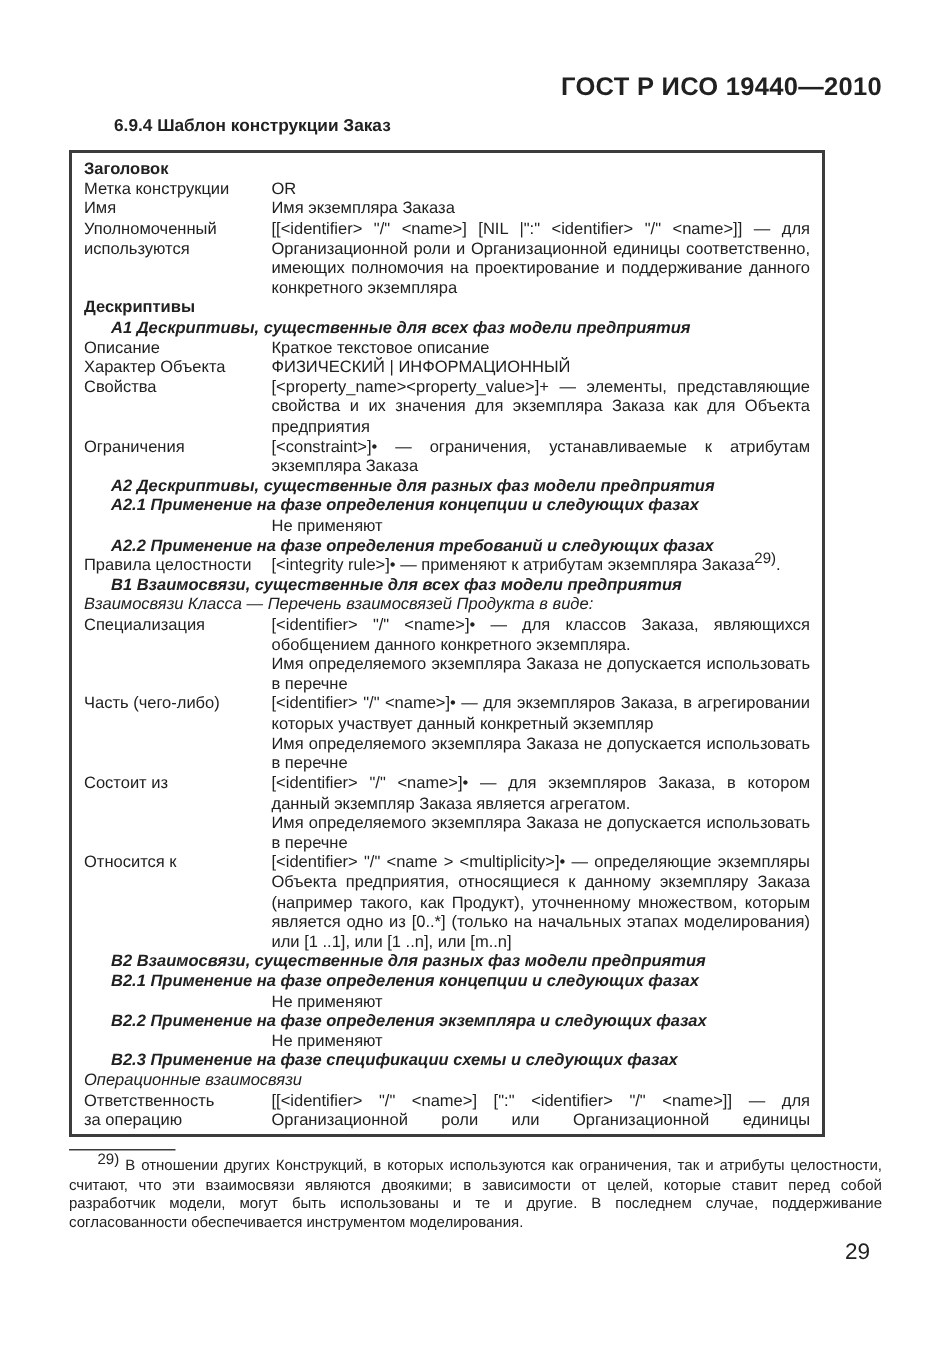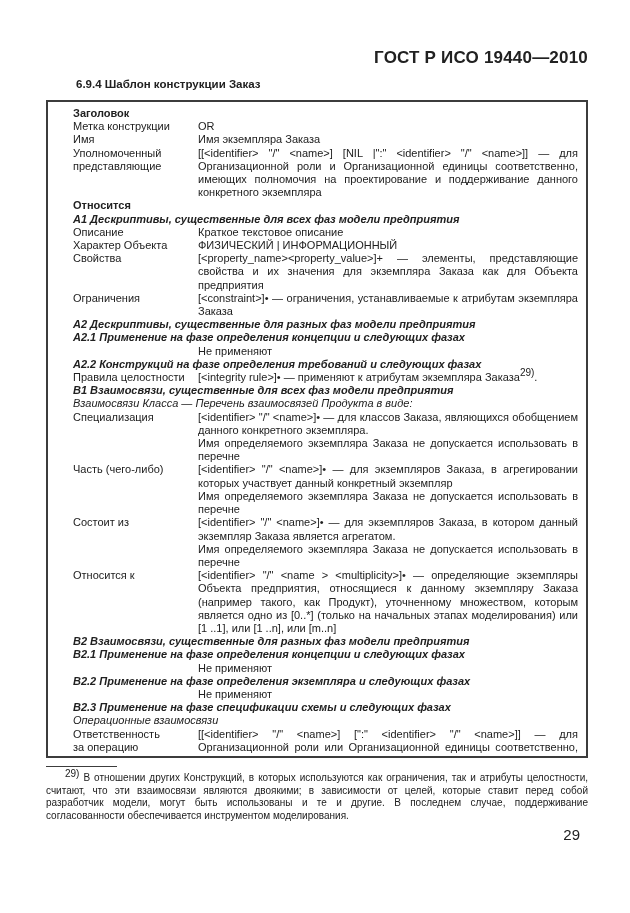--- a/index.html
+++ b/index.html
@@ -14,38 +14,38 @@
   .doc-header {
     position: absolute; top: 48px; right: 42px;
     font-size: 17px; font-weight: bold; letter-spacing: 0.2px;
   }
   .section-title {
     position: absolute; top: 78px; left: 76px;
     font-size: 11.5px; font-weight: bold;
   }
   .template-box {
     position: absolute; top: 100px; left: 46px;
-    width: 542px; height: 658px;
+    width: 504px; height: 658px;
     box-sizing: border-box;
     border: 2px solid #3c3c3c;
-    padding: 5px 8px 4px 25px;
+    padding: 5px 8px 4px 8px;
     overflow: hidden;
     font-size: 11px; line-height: 13.2px;
   }
   .row { display: flex; }
   .row .lab {
     width: 125px; flex: none;
     white-space: pre-line;
     padding-right: 4px;
     box-sizing: border-box;
   }
   .row .val { flex: 1; min-width: 0; }
   .row .val .para { text-align: justify; }
   .row.section .txt { font-weight: bold; }
-  .row.section-italic .txt { font-weight: bold; font-style: italic; }
+  .row.section-italic .txt { font-weight: bold; font-style: italic; margin-left: 18px; }
   .row.italic .txt { font-style: italic; }
   .row .txt { width: 100%; }
   sup { font-size: 10px; line-height: 0; margin-top: 16px; }
   .footnote-sep {
     position: absolute; top: 766px; left: 46px;
     width: 71px; height: 0;
     border-top: 1.5px solid #3c3c3c;
   }
   .footnote {
     position: absolute; top: 772px; left: 46px;
@@ -78,27 +78,27 @@
         </div>
       </div>
       <div class="row kv">
         <div class="lab">Имя</div>
         <div class="val">
           <div class="para">Имя экземпляра Заказа</div>
         </div>
       </div>
       <div class="row kv">
         <div class="lab">Уполномоченный
-представляющие</div>
+используются</div>
         <div class="val">
           <div class="para">[[&lt;identifier&gt; "/" &lt;name&gt;] [NIL |":" &lt;identifier&gt; "/" &lt;name&gt;]] — для Организационной роли и Организационной единицы соответственно, имеющих полномочия на проектирование и поддерживание данного конкретного экземпляра</div>
         </div>
       </div>
       <div class="row section">
-        <div class="txt">Относится</div>
+        <div class="txt">Дескриптивы</div>
       </div>
       <div class="row section-italic">
         <div class="txt">А1 Дескриптивы, существенные для всех фаз модели предприятия</div>
       </div>
       <div class="row kv">
         <div class="lab">Описание</div>
         <div class="val">
           <div class="para">Краткое текстовое описание</div>
         </div>
       </div>
@@ -126,21 +126,21 @@
       <div class="row section-italic">
         <div class="txt">А2.1 Применение на фазе определения концепции и следующих фазах</div>
       </div>
       <div class="row value">
         <div class="lab"></div>
         <div class="val">
           <div class="para">Не применяют</div>
         </div>
       </div>
       <div class="row section-italic">
-        <div class="txt">А2.2 Конструкций на фазе определения требований и следующих фазах</div>
+        <div class="txt">А2.2 Применение на фазе определения требований и следующих фазах</div>
       </div>
       <div class="row kv">
         <div class="lab">Правила целостности</div>
         <div class="val">
           <div class="para"><span>[&lt;integrity rule&gt;]• — применяют к атрибутам экземпляра Заказа</span><sup>29)</sup><span>.</span></div>
         </div>
       </div>
       <div class="row section-italic">
         <div class="txt">В1 Взаимосвязи, существенные для всех фаз модели предприятия</div>
       </div>

